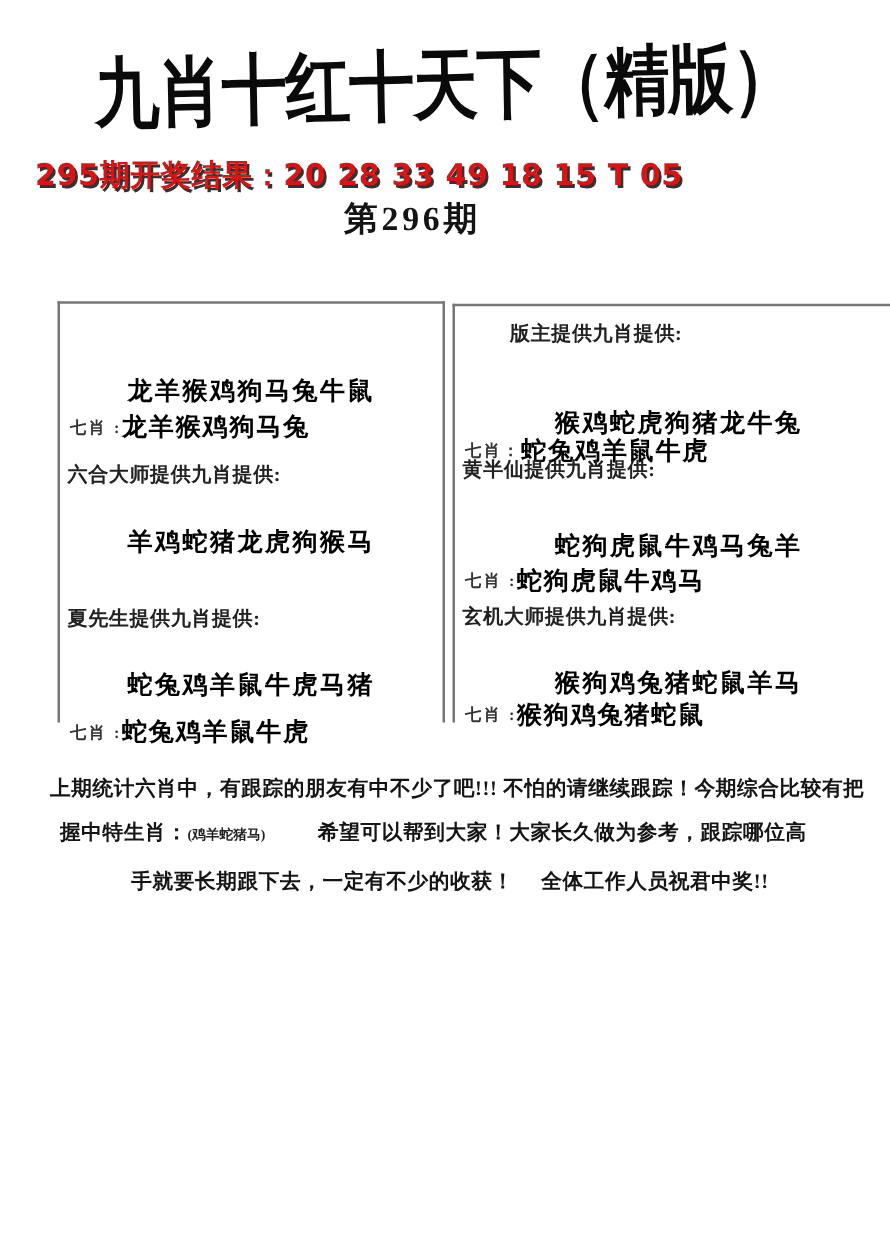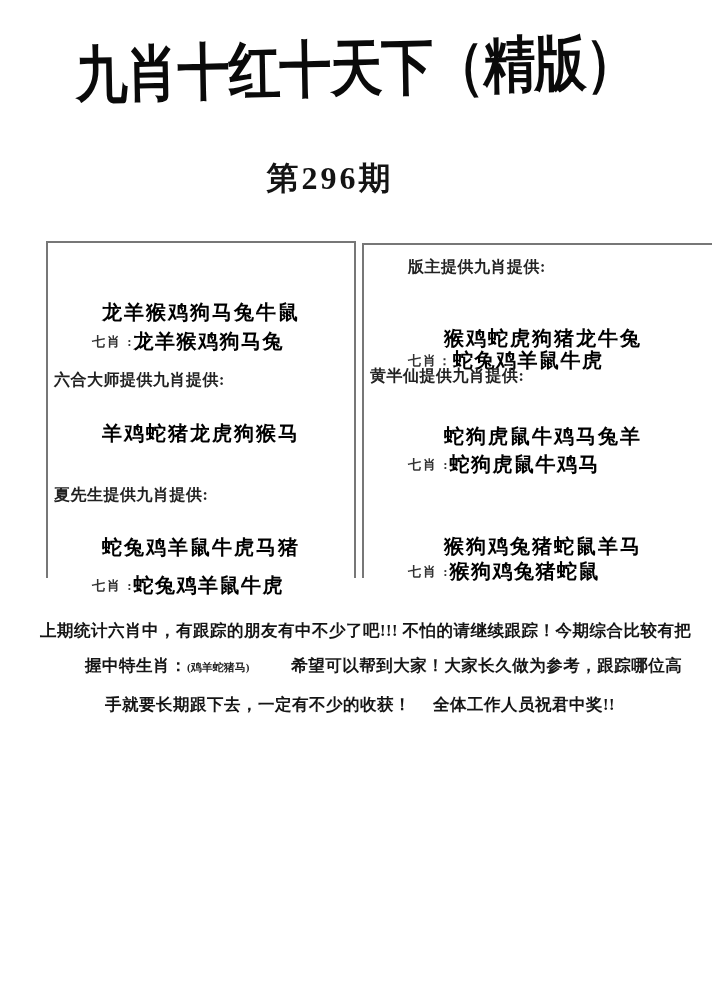--- a/index.html
+++ b/index.html
@@ -23,21 +23,21 @@
     position:absolute; left:28px; top:124px;
     font-family:"DejaVu Sans", sans-serif;
     font-size:24px; font-weight:bold; white-space:nowrap;
     color:var(--accent_red,#d81414);
     text-shadow:2px 2px 0 var(--shadow,#333333);
     letter-spacing:0.5px;
   }
   .issue-heading {
     position:absolute; left:0; top:157px; width:660px;
     text-align:center;
-    font-size:32px; font-weight:bold; color:#141414;
+    font-size:27px; font-weight:bold; color:#141414;
     letter-spacing:3px;
   }
   
   .box {
     position:absolute;
     border-top:2px solid var(--border,#777);
     border-left:2px solid var(--border,#777);
     border-right:2px solid var(--border,#777);
     background:transparent;
   }
@@ -47,21 +47,21 @@
     position:absolute; left:6px; white-space:nowrap;
     font-size:16px; font-weight:bold; color:#222;
     letter-spacing:0.5px;
   }
   .nine-line {
     position:absolute; left:0; width:100%; text-align:center;
     font-size:20px; font-weight:bold; color:#000;
     letter-spacing:2px; white-space:nowrap;
   }
   .seven-line {
-    position:absolute; left:8px; white-space:nowrap;margin-left:36px;
+    position:absolute; left:8px; white-space:nowrap;
   }
   .seven-label {
     font-size:13px; font-weight:bold; color:#333;
     letter-spacing:2px; vertical-align:2px;
   }
   .seven-zodiac {
     font-size:20px; font-weight:bold; color:#000;
     letter-spacing:1.5px;
   }
   
@@ -85,35 +85,36 @@
   .box-right .r3-nine  { top:288px; }
   .box-right .r3-seven { top:313px; }
   
   .footer-note {
     position:absolute; left:40px; top:620px; width:640px;
     font-size:16.5px; font-weight:bold; color:#151515;
     letter-spacing:0.5px;
   }
   .fn-line { white-space:nowrap; }
   .fn-line1 { text-align:center; }
-  .fn-line2 { margin-top:13px; text-align:left; padding-left:8px;margin-left:37px; }
+  .fn-line2 { margin-top:13px; text-align:left; padding-left:8px; }
   .fn-line2 .small-paren {
     font-size:11px; font-weight:bold; color:#222; letter-spacing:0;
   }
   .fn-line2 .line2-rest { margin-left:42px; }
   .fn-line3 { margin-top:17px; text-align:center; }
   .fn-line3 .line3-b { margin-left:22px; }
 </style>
 </head>
 <body style="--accent_red: #d81414; --shadow: #333333; --border: #777777;">
 
 <div class="page">
 
   <div class="masthead">九肖十红十天下（精版）</div>
 
+  <div class="result-line">295期开奖结果：20 28 33 49 18 15 T 05</div>
 
   <div class="issue-heading">第296期</div>
 
   <div class="box box-left">
     <div class="nine-line r1-nine">龙羊猴鸡狗马兔牛鼠</div>
     <div class="seven-line r1-seven">
       <span class="seven-label">七肖 :</span><span class="seven-zodiac">龙羊猴鸡狗马兔</span>
     </div>
 
     <div class="prov-line r2-prov">六合大师提供九肖提供:</div>
@@ -132,20 +133,21 @@
     <div class="seven-line r1-seven">
       <span class="seven-label">七肖：</span><span class="seven-zodiac">蛇兔鸡羊鼠牛虎</span>
     </div>
 
     <div class="prov-line r2-prov">黄半仙提供九肖提供:</div>
     <div class="nine-line r2-nine">蛇狗虎鼠牛鸡马兔羊</div>
     <div class="seven-line r2-seven">
       <span class="seven-label">七肖 :</span><span class="seven-zodiac">蛇狗虎鼠牛鸡马</span>
     </div>
 
+    <div class="prov-line r3-prov">玄机大师提供九肖提供:</div>
     <div class="nine-line r3-nine">猴狗鸡兔猪蛇鼠羊马</div>
     <div class="seven-line r3-seven">
       <span class="seven-label">七肖 :</span><span class="seven-zodiac">猴狗鸡兔猪蛇鼠</span>
     </div>
   </div>
 
   <div class="footer-note">
     <div class="fn-line fn-line1">上期统计六肖中，有跟踪的朋友有中不少了吧!!! 不怕的请继续跟踪！今期综合比较有把</div>
     <div class="fn-line fn-line2">
       <span>握中特生肖：</span><span class="small-paren">(鸡羊蛇猪马)</span><span class="line2-rest">希望可以帮到大家！大家长久做为参考，跟踪哪位高</span>

